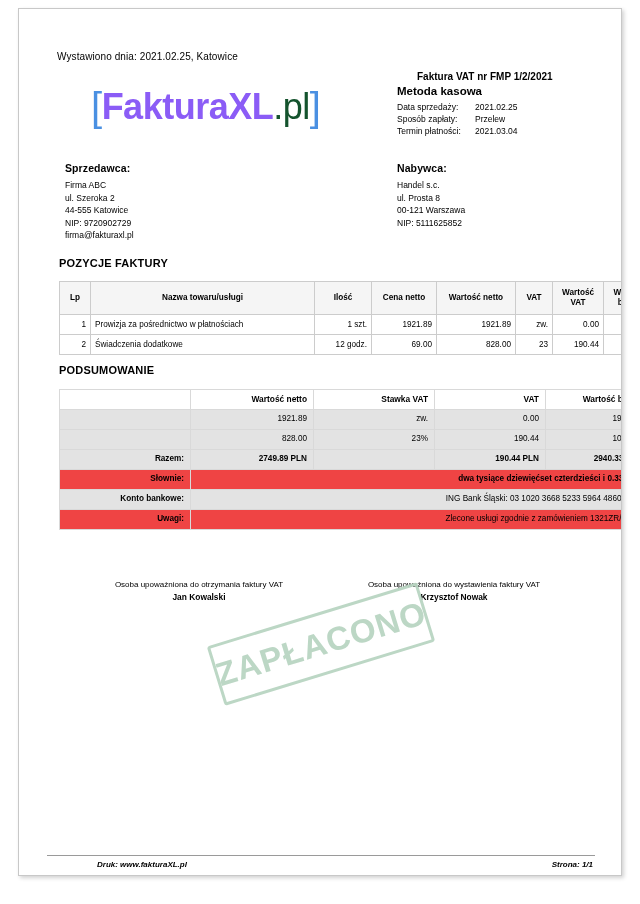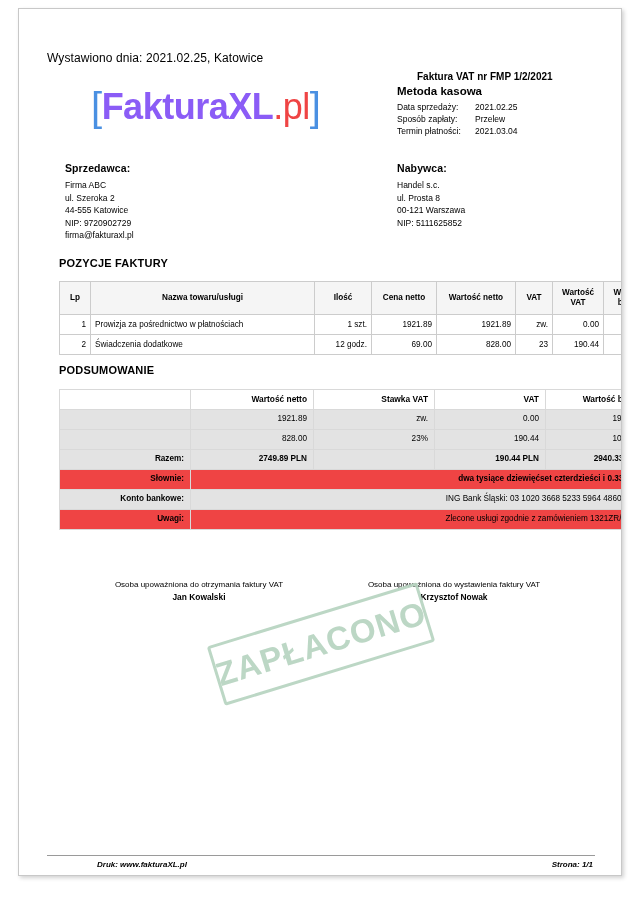--- a/index.html
+++ b/index.html
@@ -28,44 +28,44 @@
   .inner {
     position: absolute;
     left: 0; top: 0;
     width: 604px;
     height: 868px;
   }
 
   
   .issued {
     position: absolute;
-    left: 28px;
+    left: 38px;
     top: 42px;
-    font-size: 12px;
+    font-size: 10px;
     letter-spacing: 0.1px;
     white-space: nowrap;
   }
   .logo {
     position: absolute;
     left: 72px;
     top: 78px;
     font-size: 36px;
     font-weight: bold;
     letter-spacing: -0.5px;
     white-space: nowrap;
     line-height: 1;
   }
   .logo .brk {
     color: #4a90e2;
     font-weight: normal;
     font-size: 40px;
     vertical-align: -2px;
   }
   .logo .dark { color: #8b5cf6; }
-  .logo .light { color: #ef4444; font-weight: normal; }
+  .logo .light { color: #14532d; font-weight: normal; }
 
   .inv-head {
     position: absolute;
     left: 378px;
     top: 62px;
     width: 220px;
   }
   .inv-title {
     font-size: 10px;
     font-weight: bold;

